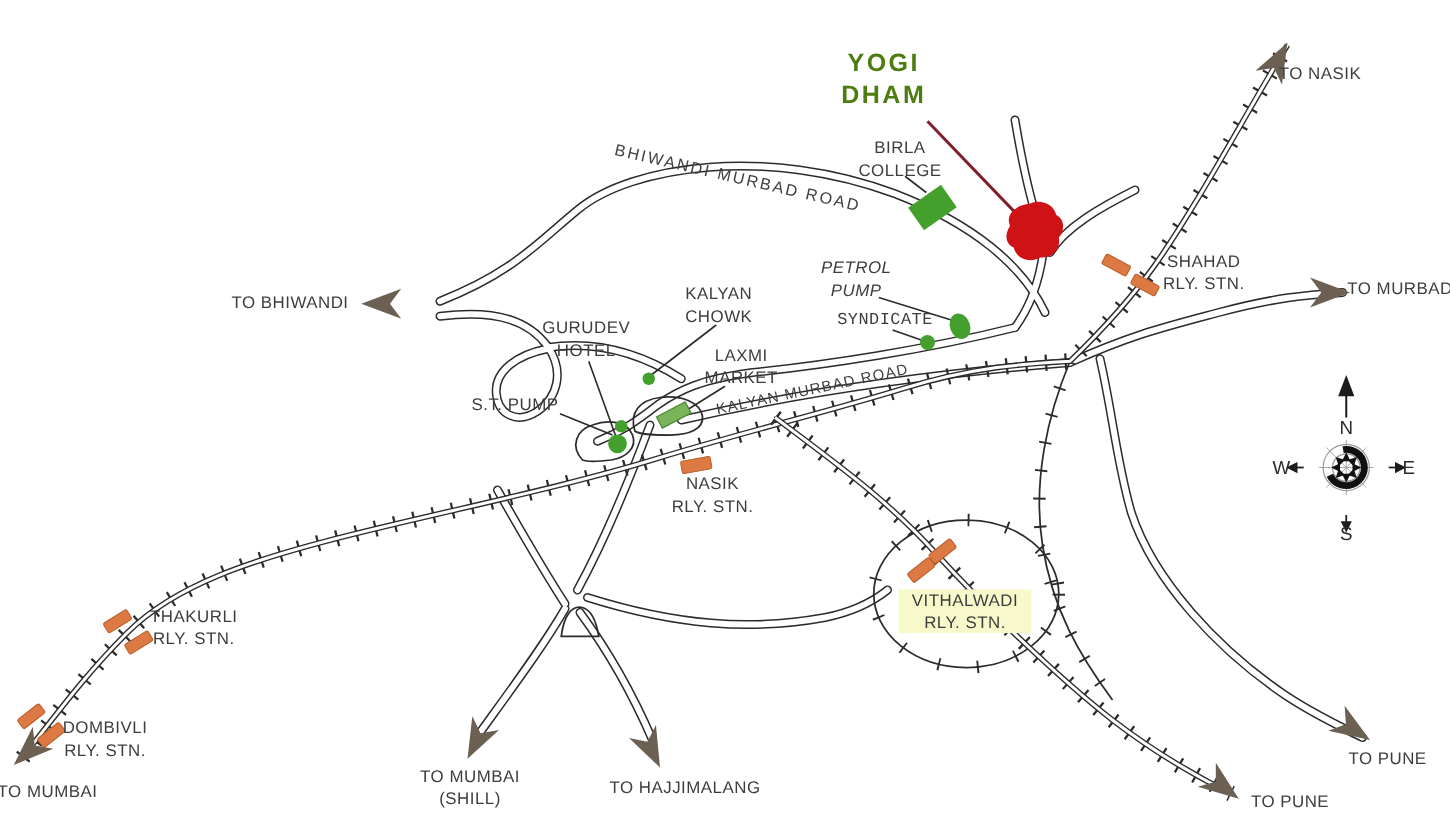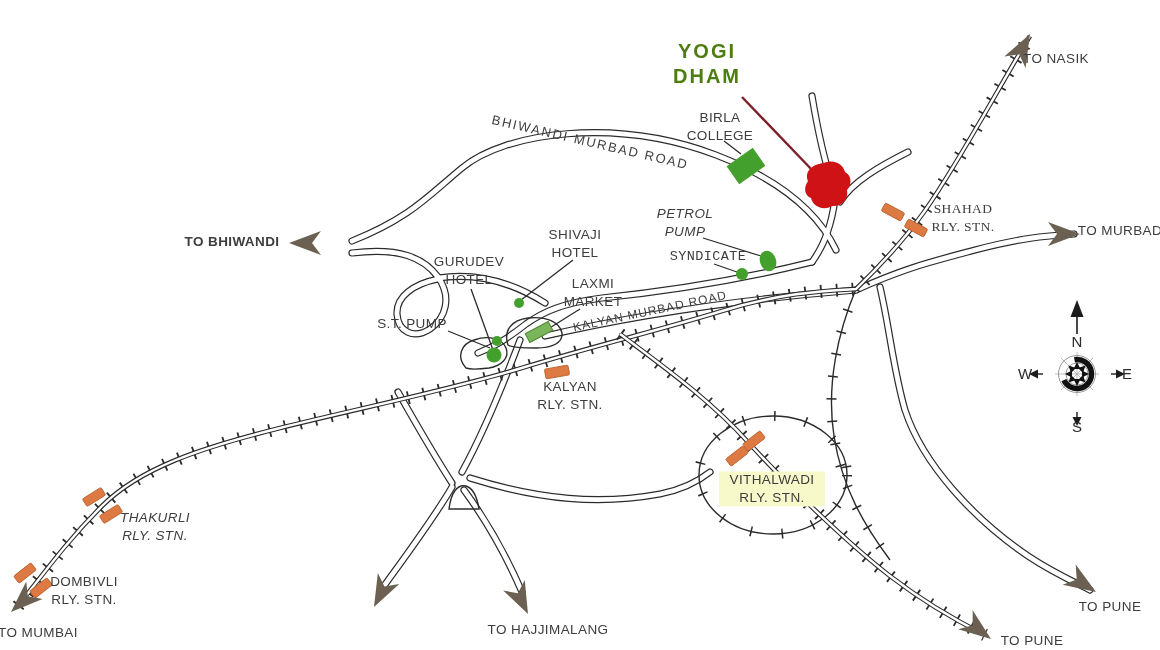--- a/index.html
+++ b/index.html
@@ -173,32 +173,33 @@
     <text class="comp-txt" x="0" y="58" text-anchor="middle">S</text>
     <text class="comp-txt" x="-52" y="5" text-anchor="middle">W</text>
     <text class="comp-txt" x="50" y="5" text-anchor="middle">E</text>
   </g>
 </svg>
 
   <div class="label title" style="left:707px;top:64px;width:90px;">YOGI DHAM</div>
   <div class="label nowrap" style="left:1056px;top:11px;margin-top:48px;">TO NASIK</div>
   <div class="label" style="left:720px;top:127px;width:84px;">BIRLA COLLEGE</div>
   <div class="label road-label" style="left:590px;top:143px;transform:translate(-50%,-50%) rotate(13deg);">BHIWANDI MURBAD ROAD</div>
-  <div class="label nowrap" style="left:232px;top:242px;font-weight:bold;">TO BHIWANDI</div>
-  <div class="label" style="left:575px;top:244px;width:74px;">SHIVAJI HOTEL</div>
+  <div class="label nowrap" style="left:232px;top:242px;">TO BHIWANDI</div>
+  <div class="label" style="left:575px;top:244px;width:74px;">KALYAN CHOWK</div>
   <div class="label" style="left:469px;top:271px;width:80px;">GURUDEV HOTEL</div>
   <div class="label" style="left:593px;top:293px;width:64px;">LAXMI MARKET</div>
   <div class="label nowrap" style="left:412px;top:324px;">S.T. PUMP</div>
   <div class="label" style="left:685px;top:223px;width:62px;font-style:italic;">PETROL PUMP</div>
   <div class="label nowrap" style="left:708px;top:257px;font-family:Liberation Mono, monospace;">SYNDICATE</div>
-  <div class="label" style="left:963px;top:218px;width:72px;font-family:Liberation Serif, serif;">SHAHAD RLY. STN.</div>
+  <div class="label" style="left:963px;top:218px;width:72px;">SHAHAD RLY. STN.</div>
   <div class="label nowrap" style="left:1120px;top:231px;">TO MURBAD</div>
   <div class="label road-label small" style="left:650px;top:312px;transform:translate(-50%,-50%) rotate(-12deg);">KALYAN MURBAD ROAD</div>
-  <div class="label" style="left:570px;top:396px;width:72px;">KALYAN RLY. STN.</div>
+  <div class="label" style="left:570px;top:396px;width:72px;">NASIK RLY. STN.</div>
   <div class="label hl" style="left:772px;top:489px;width:92px;">VITHALWADI RLY. STN.</div>
-  <div class="label" style="left:155px;top:527px;width:80px;font-style:italic;">THAKURLI RLY. STN.</div>
+  <div class="label" style="left:155px;top:502px;width:80px;">THAKURLI RLY. STN.</div>
   <div class="label" style="left:84px;top:591px;width:80px;">DOMBIVLI RLY. STN.</div>
   <div class="label nowrap" style="left:38px;top:633px;">TO MUMBAI</div>
+  <div class="label" style="left:376px;top:630px;width:94px;">TO MUMBAI (SHILL)</div>
   <div class="label nowrap" style="left:548px;top:630px;">TO HAJJIMALANG</div>
   <div class="label nowrap" style="left:1110px;top:607px;">TO PUNE</div>
   <div class="label nowrap" style="left:1032px;top:641px;">TO PUNE</div>
 
 </div>
 
 </body></html>

